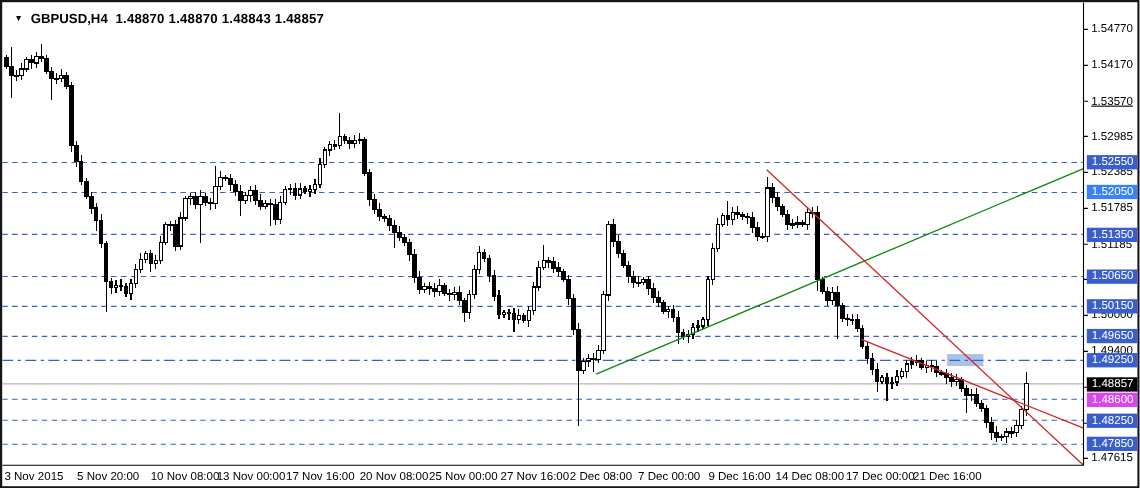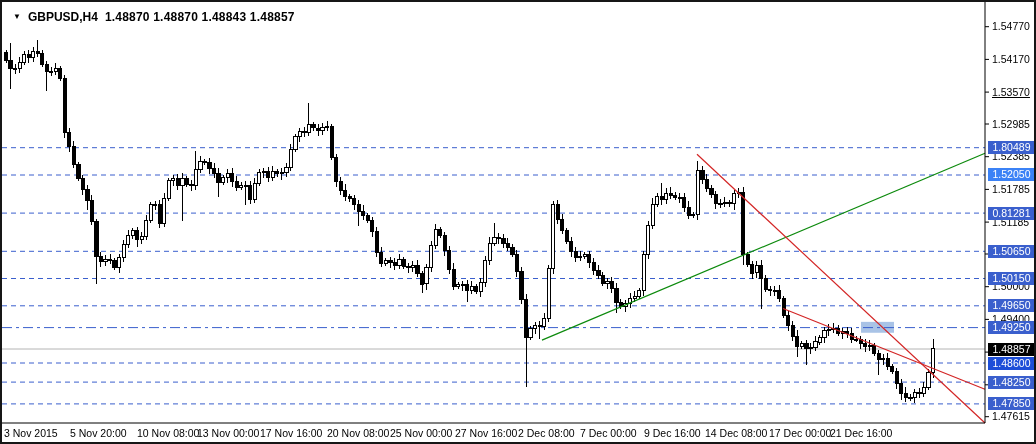--- a/index.html
+++ b/index.html
@@ -903,28 +903,28 @@
       <div class="plabel" style="top: 116px;">1.52985</div>
       <div class="plabel" style="top: 148px;">1.52385</div>
       <div class="plabel" style="top: 181px;">1.51785</div>
       <div class="plabel" style="top: 214px;">1.51185</div>
       <div class="plabel" style="top: 246px;">1.50600</div>
       <div class="plabel" style="top: 278px;">1.50000</div>
       <div class="plabel" style="top: 311px;">1.49400</div>
       <div class="plabel" style="top: 344px;">1.48800</div>
       <div class="plabel" style="top: 376px;">1.48200</div>
       <div class="plabel" style="top: 408px;">1.47615</div>
-      <div class="badge" style="top: 139px; background: rgb(58, 95, 205);">1.80489</div>
+      <div class="badge" style="top: 139px; background: rgb(58, 95, 205);">1.52550</div>
       <div class="badge" style="top: 166px; background: #3b82f6;">1.52050</div>
-      <div class="badge" style="top: 205px; background: rgb(58, 95, 205);">0.81281</div>
+      <div class="badge" style="top: 205px; background: rgb(58, 95, 205);">1.51350</div>
       <div class="badge" style="top: 243px; background: rgb(58, 95, 205);">1.50650</div>
       <div class="badge" style="top: 270px; background: rgb(58, 95, 205);">1.50150</div>
       <div class="badge" style="top: 297px; background: rgb(58, 95, 205);">1.49650</div>
       <div class="badge" style="top: 319px; background: rgb(58, 95, 205);">1.49250</div>
-      <div class="badge" style="top: 355px; background: #1d4ed8;">1.48600</div>
+      <div class="badge" style="top: 355px; background: #d946ef;">1.48600</div>
       <div class="badge" style="top: 374px; background: rgb(58, 95, 205);">1.48250</div>
       <div class="badge" style="top: 395px; background: rgb(58, 95, 205);">1.47850</div>
       <div class="badge current" style="top: 341px; background: rgb(0, 0, 0);">1.48857</div>
     </div>
   <div id="xaxis">
       <div class="dlabel" style="left: 2px;">3 Nov 2015</div>
       <div class="dlabel" style="left: 68px;">5 Nov 20:00</div>
       <div class="dlabel" style="left: 135px;">10 Nov 08:00</div>
       <div class="dlabel" style="left: 195px;">13 Nov 00:00</div>
       <div class="dlabel" style="left: 258px;">17 Nov 16:00</div>

